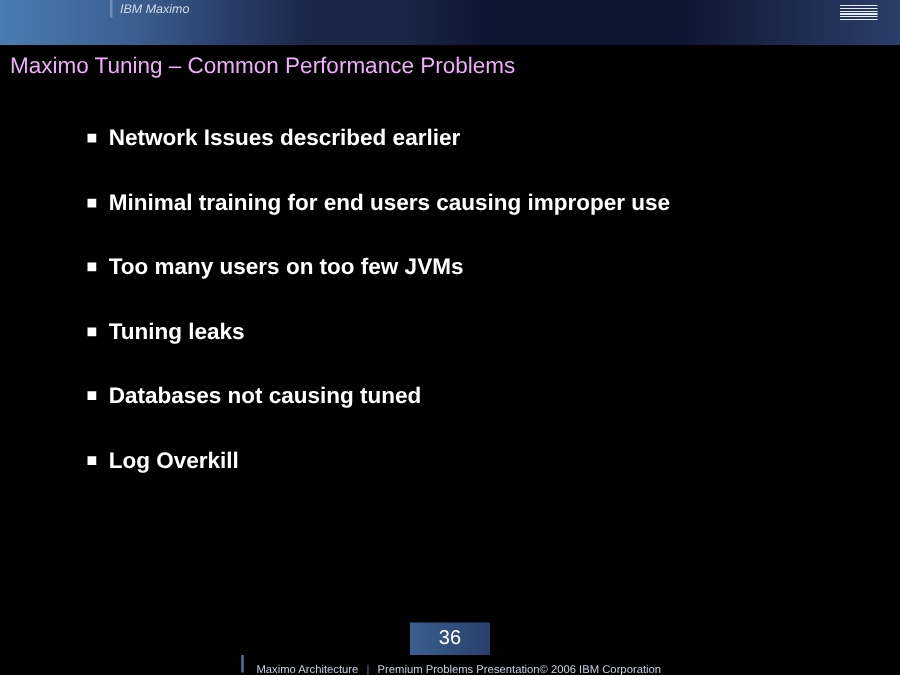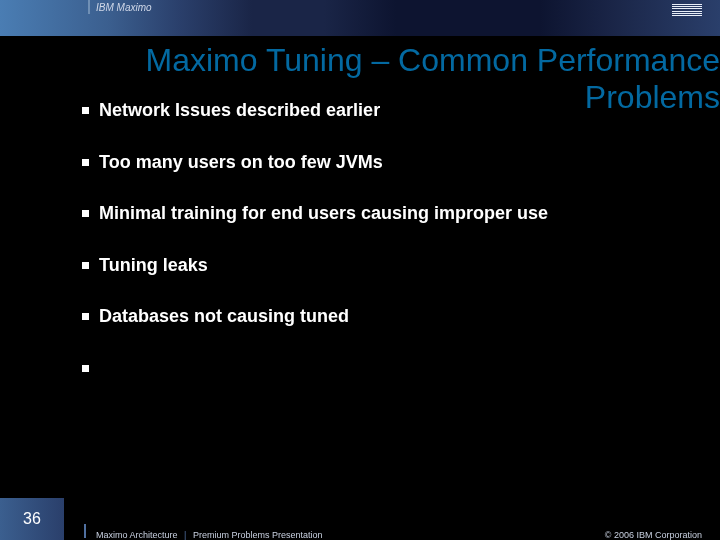--- a/index.html
+++ b/index.html
@@ -85,30 +85,30 @@
         #e8eef8 1px,
         transparent 1px,
         transparent 2.2px
       );
     }
 
     .title {
       position: absolute;
       left: 8px;
       top: 42px;
-      font-size: 32px;
-      color: #0369a1;
+      font-size: 18px;
+      color: #f0abfc;
       font-weight: normal;
       text-align: right;
     }
 
     .content {
       position: absolute;
       top: 100px;
-      left: 82px;
+      left: 70px;
       right: 40px;
     }
 
     .bullet-item {
       margin-bottom: 30px;
       display: flex;
       align-items: flex-start;
     }
 
     .bullet-marker {
@@ -128,21 +128,22 @@
       line-height: 1.2;
     }
 
     .footer {
       position: absolute;
       bottom: 0;
       left: 0;
       width: 100%;
       height: 42px;
       display: flex;
-      align-items: flex-end;
+      align-items: center;
+      flex-direction: column;
     }
 
     .page-number-box {
       width: 64px;
       height: 42px;
       background: linear-gradient(to right, #3b5f8f 0%, #2a3f6b 100%);
       display: flex;
       align-items: center;
       justify-content: center;
       font-size: 16px;
@@ -196,36 +197,37 @@
 
 <div class="title">Maximo Tuning – Common Performance Problems</div>
 
 <div class="content">
   <div class="bullet-item">
     <span class="bullet-marker"></span>
     <span class="bullet-text">Network Issues described earlier</span>
   </div>
   <div class="bullet-item">
     <span class="bullet-marker"></span>
+    <span class="bullet-text">Minimal training for end users causing improper use</span>
+  </div>
+  <div class="bullet-item">
+    <span class="bullet-marker"></span>
     <span class="bullet-text">Too many users on too few JVMs</span>
   </div>
   <div class="bullet-item">
     <span class="bullet-marker"></span>
-    <span class="bullet-text">Minimal training for end users causing improper use</span>
-  </div>
-  <div class="bullet-item">
-    <span class="bullet-marker"></span>
     <span class="bullet-text">Tuning leaks</span>
   </div>
   <div class="bullet-item">
     <span class="bullet-marker"></span>
     <span class="bullet-text">Databases not causing tuned</span>
   </div>
   <div class="bullet-item">
     <span class="bullet-marker"></span>
+    <span class="bullet-text">Log Overkill</span>
   </div>
 </div>
 
 <div class="footer">
   <div class="page-number-box">36</div>
   <div class="footer-content">
     <div class="footer-tick"></div>
     <div class="footer-left">
       <span>Maximo Architecture</span>
       <span class="footer-sep">|</span>

